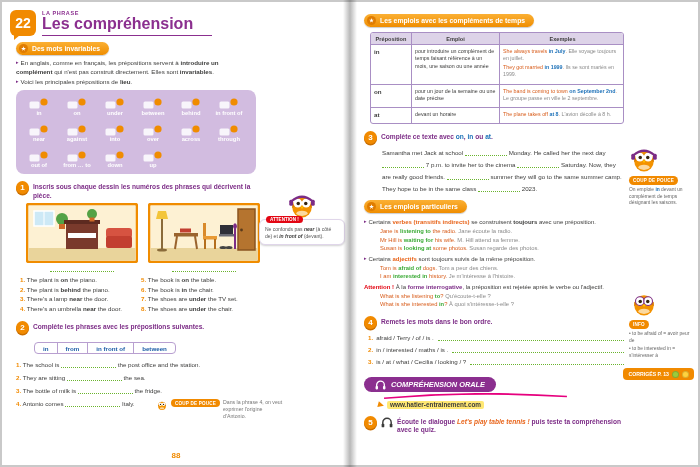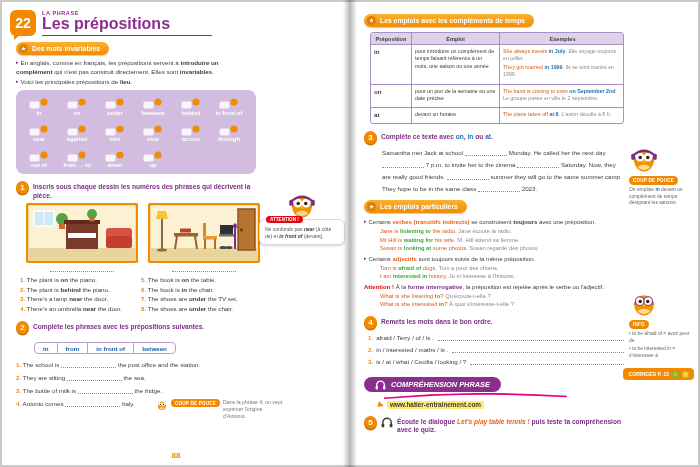--- a/index.html
+++ b/index.html
@@ -97,21 +97,21 @@
 </head>
 <body>
 
 <div class="spread">
 
   <section class="page">
     <header class="lp-head">
       <div class="lesson-badge">22</div>
       <div>
         <div class="strand">LA PHRASE</div>
-        <h1 class="ptitle">Les prépositions</h1>
+        <h1 class="ptitle">Les compréhension</h1>
         <div class="title-rule"></div>
       </div>
     </header>
 
     <div class="lp-main">
       <div class="pill">
         <span class="pilldot"></span>
         <span>Des mots invariables</span>
       </div>
 
@@ -483,21 +483,21 @@
             <span class="blank grow"></span>
           </p>
         </div>
 
       <div class="orale-banner">
         <svg class="hp" viewBox="0 0 20 18">
             <path d="M3 13 V9 a7 7 0 0 1 14 0 v4" stroke="currentColor" stroke-width="2.4" fill="none"></path>
             <rect x="1" y="11" width="4.5" height="6" rx="1.5" fill="currentColor"></rect>
             <rect x="14.5" y="11" width="4.5" height="6" rx="1.5" fill="currentColor"></rect>
           </svg>
-        <span>COMPRÉHENSION PHRASE</span>
+        <span>COMPRÉHENSION ORALE</span>
       </div>
       <svg class="swoosh" viewBox="0 0 215 8">
           <path d="M3 6 Q108 -3 212 4" fill="none" stroke="#e6007e" stroke-width="2"></path>
         </svg>
       <div class="url-line">
         <span class="cursor"></span>
         <span class="url">www.hatier-entrainement.com</span>
       </div>
 
       <div class="exrow">

